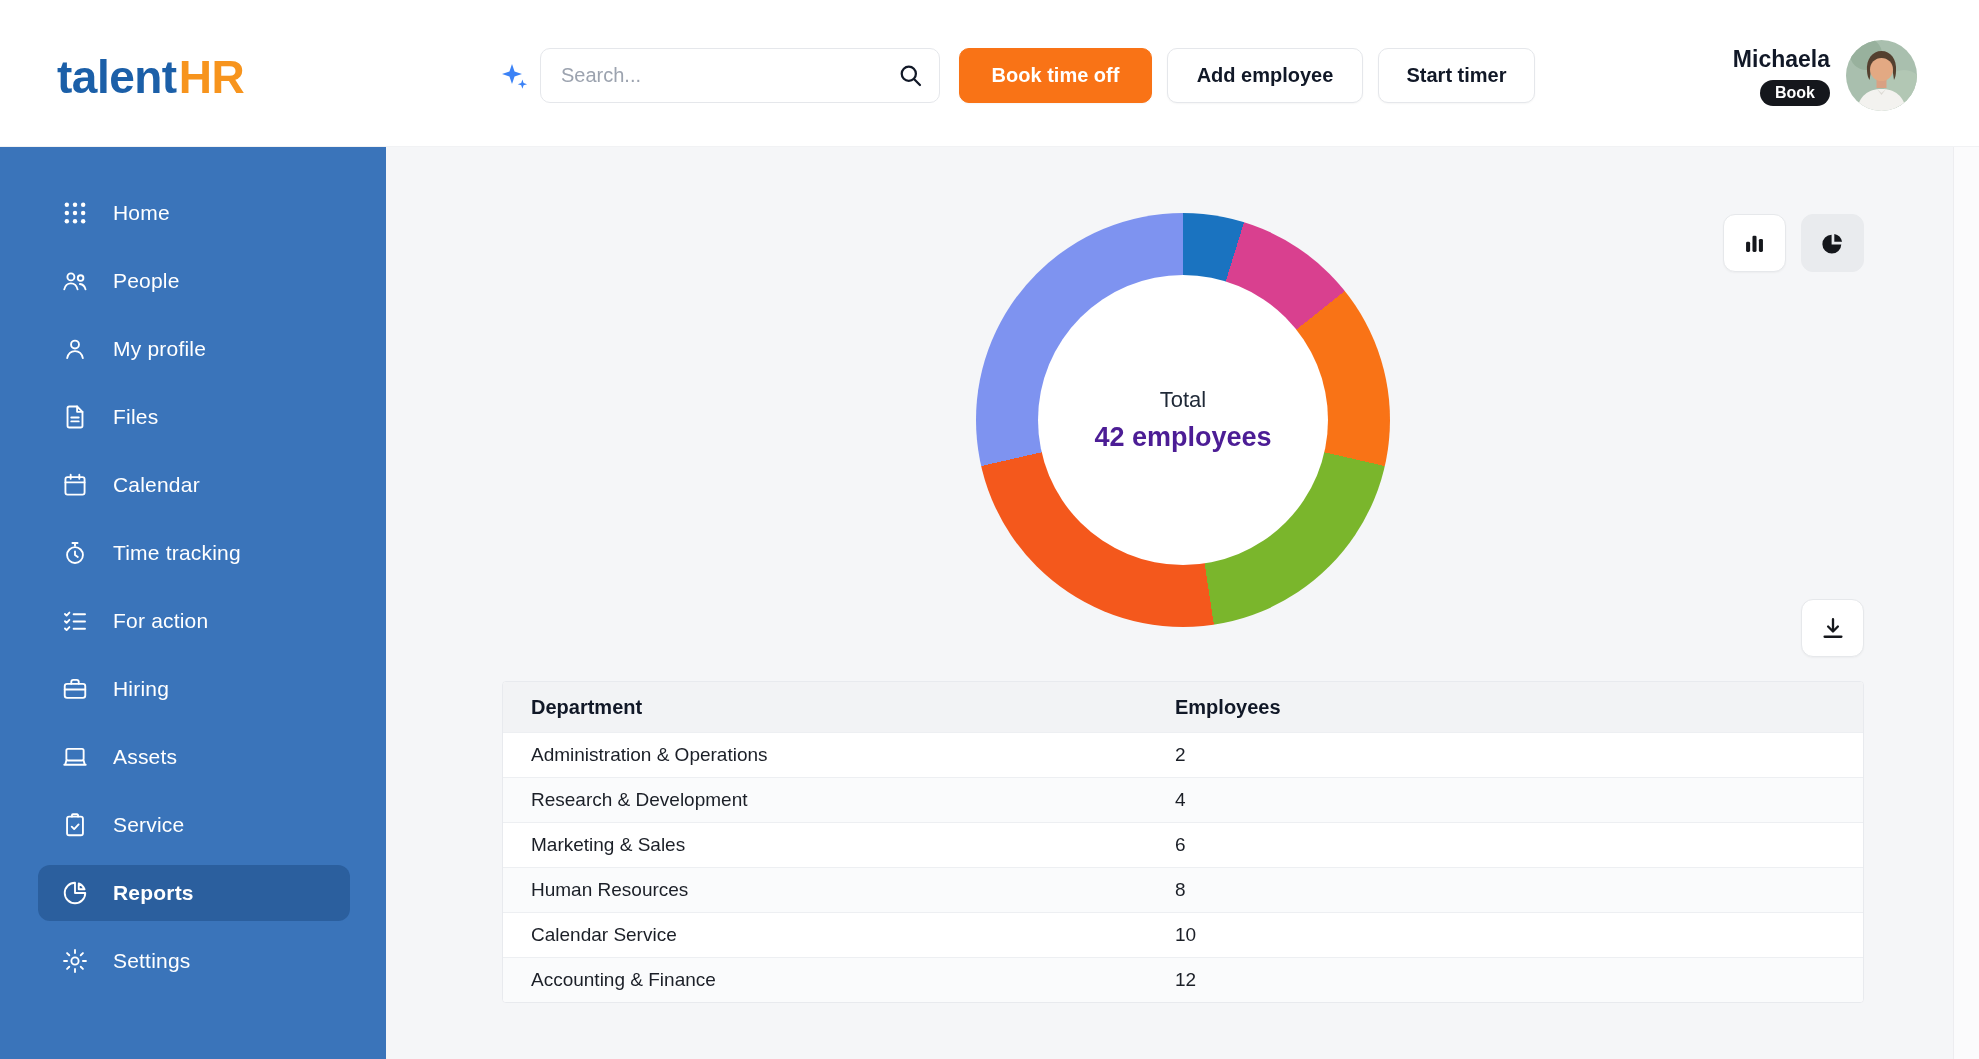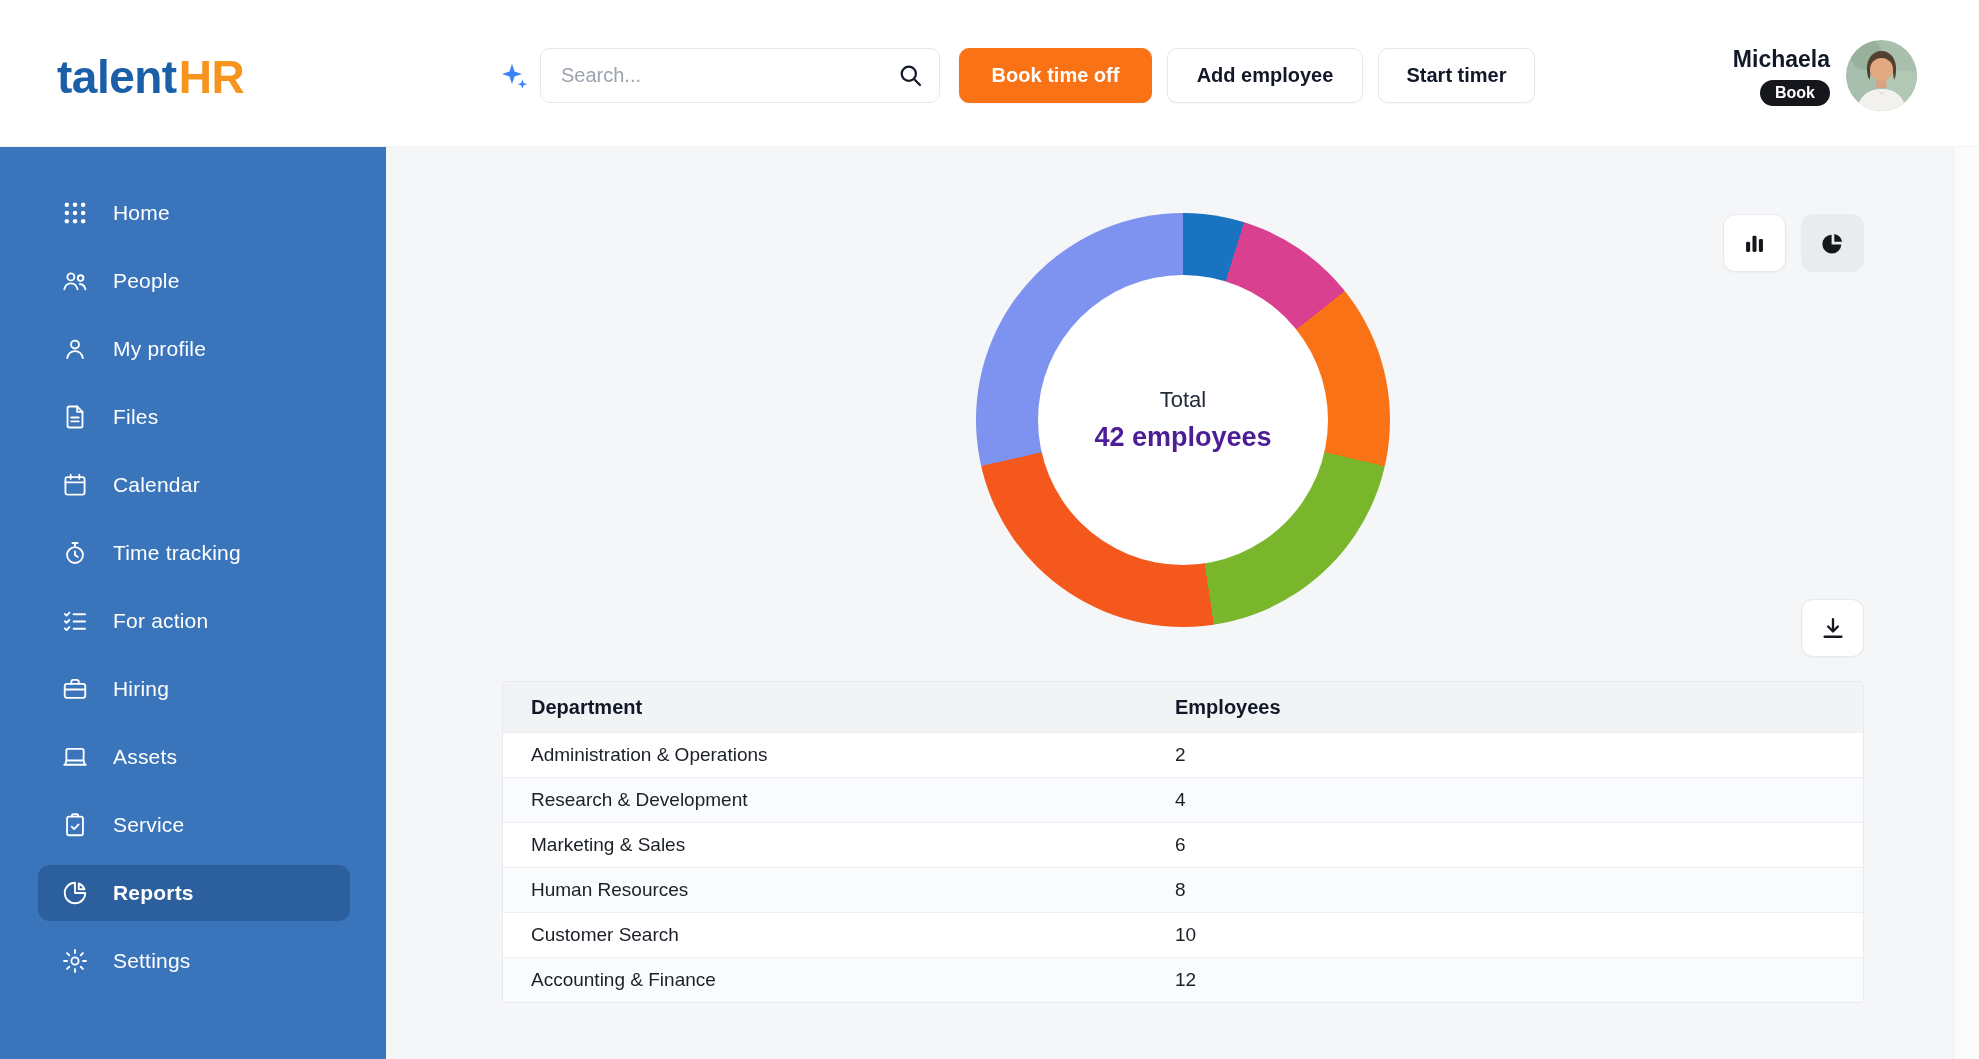--- a/index.html
+++ b/index.html
@@ -283,21 +283,21 @@
             </div>
             <div class="trow">
               <div class="td">Marketing &amp; Sales</div>
               <div class="td">6</div>
             </div>
             <div class="trow">
               <div class="td">Human Resources</div>
               <div class="td">8</div>
             </div>
             <div class="trow">
-              <div class="td">Customer Search</div>
+              <div class="td">Calendar Service</div>
               <div class="td">10</div>
             </div>
             <div class="trow">
               <div class="td">Accounting &amp; Finance</div>
               <div class="td">12</div>
             </div>
           </div>
       </div>
 
     </div>

